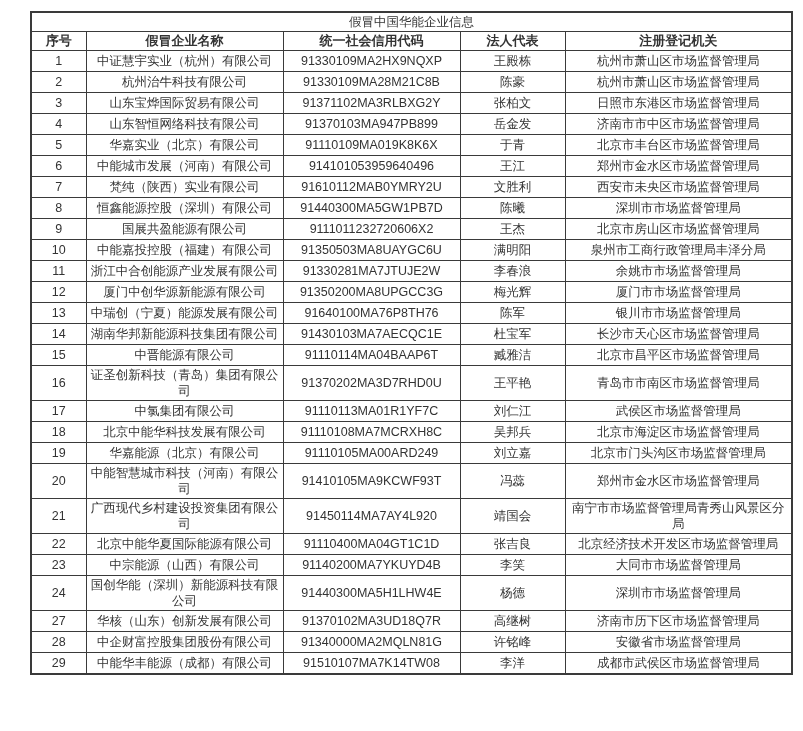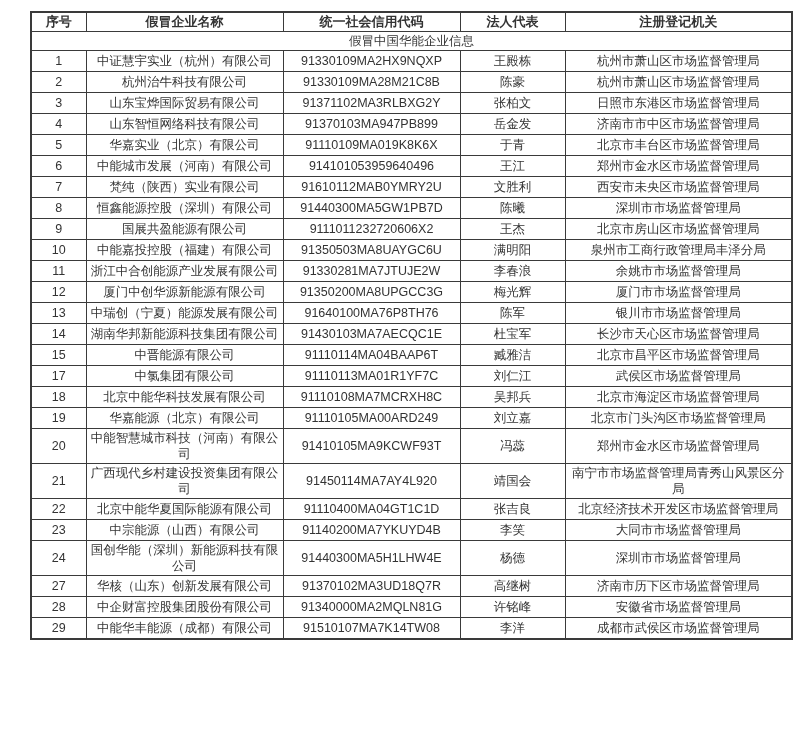--- a/index.html
+++ b/index.html
@@ -47,29 +47,29 @@
 <table class="info-table">
   <colgroup>
     <col class="c-no">
       <col class="c-name">
       <col class="c-code">
       <col class="c-legal">
       <col class="c-auth">
   </colgroup>
   <thead>
     <tr>
+      <td class="title-cell" colspan="5">假冒中国华能企业信息</td>
+    </tr>
+    <tr>
       <th>序号</th>
       <th>假冒企业名称</th>
       <th>统一社会信用代码</th>
       <th>法人代表</th>
       <th>注册登记机关</th>
     </tr>
-    <tr>
-      <td class="title-cell" colspan="5">假冒中国华能企业信息</td>
-    </tr>
   </thead>
   <tbody>
       <tr>
         <td>1</td>
         <td>中证慧宇实业（杭州）有限公司</td>
         <td>91330109MA2HX9NQXP</td>
         <td>王殿栋</td>
         <td>杭州市萧山区市场监督管理局</td>
       </tr>
       <tr>
@@ -164,20 +164,27 @@
         <td>长沙市天心区市场监督管理局</td>
       </tr>
       <tr>
         <td>15</td>
         <td>中晋能源有限公司</td>
         <td>91110114MA04BAAP6T</td>
         <td>臧雅洁</td>
         <td>北京市昌平区市场监督管理局</td>
       </tr>
       <tr>
+        <td>16</td>
+        <td>证圣创新科技（青岛）集团有限公司</td>
+        <td>91370202MA3D7RHD0U</td>
+        <td>王平艳</td>
+        <td>青岛市市南区市场监督管理局</td>
+      </tr>
+      <tr>
         <td>17</td>
         <td>中氯集团有限公司</td>
         <td>91110113MA01R1YF7C</td>
         <td>刘仁江</td>
         <td>武侯区市场监督管理局</td>
       </tr>
       <tr>
         <td>18</td>
         <td>北京中能华科技发展有限公司</td>
         <td>91110108MA7MCRXH8C</td>

